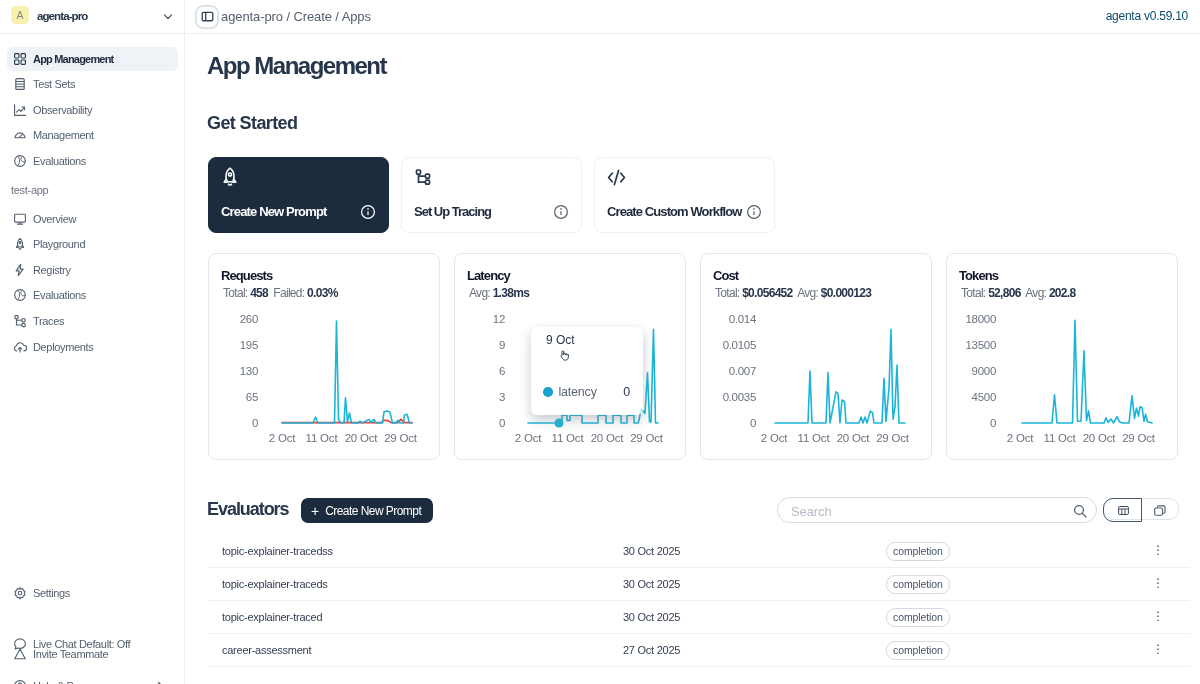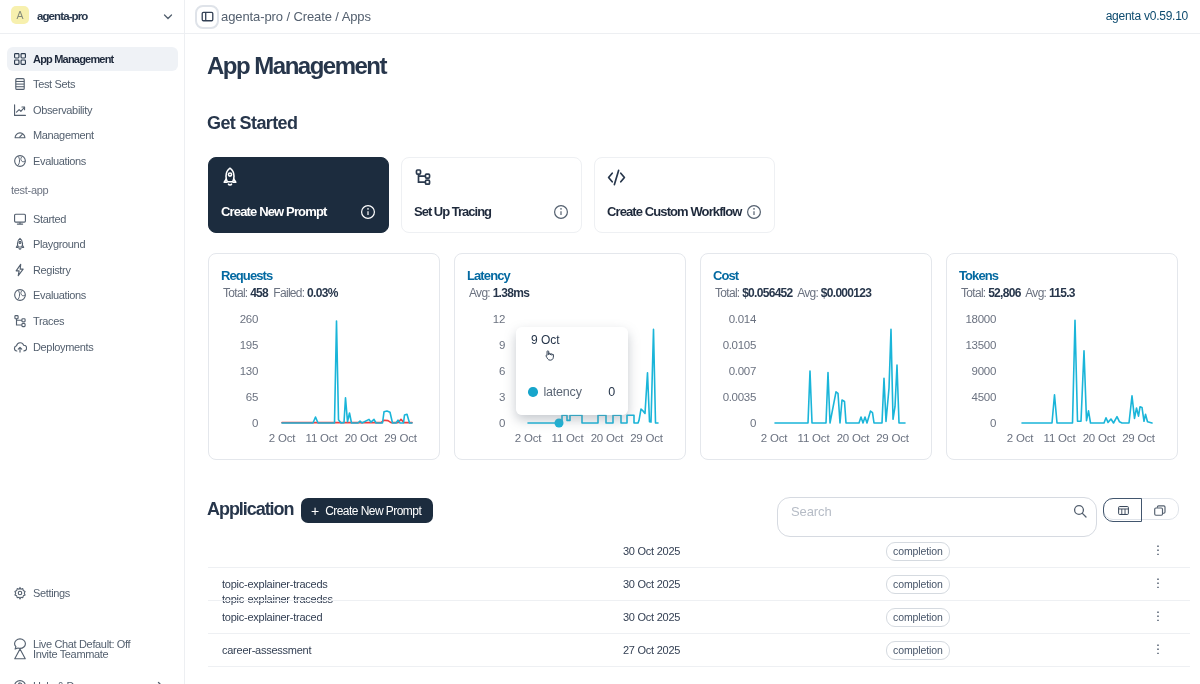--- a/index.html
+++ b/index.html
@@ -41,51 +41,51 @@
 .gcard { position:absolute; top:123px; width:181px; height:76px; border-radius:8px;
   border:1px solid #eef0f3; background:#fff; }
 .gcard.dark { background:#1c2c3e; border-color:#1c2c3e; color:#fff; }
 .gcard .gtitle { position:absolute; left:12px; bottom:13px; font-size:13px; font-weight:600; }
 .gcard .ginfo { position:absolute; right:12px; bottom:12px; width:16px; height:16px; }
 .gcard .gico { position:absolute; left:12px; top:9px; width:20px; height:20px; }
 
 
 .scard { position:absolute; top:219px; width:232px; height:207px; border:1px solid #e4e7ec;
   border-radius:8px; background:#fff; }
-.scard .st { position:absolute; left:12px; top:14px; font-size:13px; font-weight:600; letter-spacing:-0.9px; color:#0369a1; }
+.scard .st { position:absolute; left:12px; top:14px; font-size:13px; font-weight:600; letter-spacing:-0.9px; color:#0f172a; }
 .scard .ss { position:absolute; left:14px; top:31.5px; font-size:12px; letter-spacing:-0.7px; color:#6b7280; }
 .scard .ss b { color:#27364b; }
 .scard svg.chart { position:absolute; left:0; top:52px; }
 
 
 #app-title { left:22px; top:465px; }
 #btn-new { position:absolute; left:116px; top:464px; height:25px; padding:0 12px 0 10px;
   background:#1c2c3e; color:#fff; font-size:12px; border-radius:7px; display:flex;
   align-items:center; gap:6px; }
-#search { position:absolute; left:592px; top:463px; width:320px; height:40px;
+#search { position:absolute; left:592px; top:463px; width:320px; height:26px;
   border:1px solid #d6dae1; border-radius:13px; }
 #search .ph { position:absolute; left:13px; top:5.5px; font-size:13px; letter-spacing:-0.1px; color:#b6bcc6; }
 #search svg { position:absolute; right:8px; top:5px; }
 #seg { position:absolute; left:918px; top:464px; width:76px; height:22px;
   border:1px solid #e0e4ea; border-radius:10px; background:#fff; }
 #seg .cell1 { position:absolute; left:-1px; top:-1px; width:39px; height:24px;
   border:1.5px solid #42566e; border-radius:10px 0 0 10px; }
 
 
 #tbl { position:absolute; left:23px; top:501px; width:982px; }
 .trow { position:relative; height:33px; border-bottom:1px solid #eef0f3; }
 .thead { height:30px; border-top:1px solid #eef0f3; border-bottom:1px solid #e4e7ec; }
 .thead .c { position:absolute; top:8px; font-size:11px; font-weight:600; letter-spacing:-0.5px; color:#27364b; }
 .trow .cell { position:absolute; top:10px; font-size:11px; letter-spacing:-0.25px; color:#344054; }
 .vline { position:absolute; top:4px; bottom:4px; width:1px; background:#eef0f3; }
 .chip { position:absolute; left:678px; top:7px; height:19px; line-height:17px; padding:0 6px;
   border:1px solid #d5dae0; border-radius:9px; font-size:10.5px; letter-spacing:-0.1px; color:#475569; background:#fff; }
 .dots { position:absolute; left:944px; top:8px; color:#334155; font-size:12px; }
 
-#ttip { position:absolute; left:61px; top:73px; width:112px; height:88px;
+#ttip { position:absolute; left:76px; top:73px; width:112px; height:88px;
   background:rgba(255,255,255,0.72); border-radius:6px;
   box-shadow:0 5px 12px rgba(118,128,140,0.42); }
 #tt-date { position:absolute; left:15px; top:5.5px; font-size:12px; color:#27364b; }
 #tt-cursor { position:absolute; left:27px; top:19.5px; }
 #tt-row { position:absolute; left:12px; top:57.5px; width:87px; font-size:12.5px; letter-spacing:-0.2px; color:#5b6675; }
 #tt-dot { display:inline-block; width:9.5px; height:9.5px; border-radius:50%; background:#17a5cb; margin-right:6px; vertical-align:-1px; }
 #tt-val { float:right; color:#27364b; }
 </style>
 </head>
 <body>
@@ -140,21 +140,21 @@
           </svg>
           <span>Evaluations</span>
         </div>
     <div class="sec-label" style="top:183.5px;">test-app</div>
     <div class="menu-item" style="top:206.5px;">
           <svg class="mi-ico ic" viewBox="0 0 16 16">
             <rect x="1.8" y="2.6" width="12.4" height="9" rx="1.2" fill="none" stroke="#54606f" stroke-width="1.3"></rect>
             <line x1="8" y1="11.6" x2="8" y2="13.6" stroke="#54606f" stroke-width="1.3"></line>
             <line x1="5" y1="13.8" x2="11" y2="13.8" stroke="#54606f" stroke-width="1.3" stroke-linecap="round"></line>
           </svg>
-          <span>Started</span>
+          <span>Overview</span>
         </div>
     <div class="menu-item" style="top:232px;">
           <svg class="mi-ico ic" viewBox="0 0 16 16">
             <path d="M8 1.6c2 1.4 2.9 3.6 2.9 5.8 0 1.6-.4 3-.9 4H6c-.5-1-.9-2.4-.9-4C5.1 5.2 6 3 8 1.6z" fill="none" stroke="#54606f" stroke-width="1.3" stroke-linejoin="round"></path>
             <circle cx="8" cy="6.2" r="1.15" fill="none" stroke="#54606f" stroke-width="1.3"></circle>
             <path d="M5.4 9.2L3.8 11.8h2.4 M10.6 9.2l1.6 2.6h-2.4" fill="none" stroke="#54606f" stroke-width="1.3" stroke-linejoin="round"></path>
             <path d="M6.9 13.2c.3.8 1.9.8 2.2 0" fill="none" stroke="#54606f" stroke-width="1.3" stroke-linecap="round"></path>
           </svg>
           <span>Playground</span>
         </div>
@@ -339,24 +339,24 @@
           <text x="49" y="69" text-anchor="end" font-size="11.5" letter-spacing="-0.3" fill="#6b7280">9000</text>
           <text x="49" y="95" text-anchor="end" font-size="11.5" letter-spacing="-0.3" fill="#6b7280">4500</text>
           <text x="49" y="121" text-anchor="end" font-size="11.5" letter-spacing="-0.3" fill="#6b7280">0</text>
           <text x="73" y="135.5" text-anchor="middle" font-size="11.5" letter-spacing="-0.2" fill="#6b7280">2 Oct</text>
           <text x="112.5" y="135.5" text-anchor="middle" font-size="11.5" letter-spacing="-0.2" fill="#6b7280">11 Oct</text>
           <text x="152" y="135.5" text-anchor="middle" font-size="11.5" letter-spacing="-0.2" fill="#6b7280">20 Oct</text>
           <text x="191.5" y="135.5" text-anchor="middle" font-size="11.5" letter-spacing="-0.2" fill="#6b7280">29 Oct</text>
           <path d="M75.0 117.0 L105.0 117.0 L107.5 88.7 L110.0 117.0 L125.5 117.0 L128.0 14.2 L130.5 115.3 L134.0 115.3 L137.0 44.8 L139.5 114.7 L141.5 104.9 L143.5 117.0 L157.0 117.0 L159.0 111.8 L161.0 116.4 L164.0 113.0 L166.5 117.0 L170.0 110.6 L172.5 115.8 L175.0 117.0 L182.0 117.0 L185.0 89.8 L187.5 112.4 L189.5 102.0 L191.5 110.1 L193.0 100.8 L195.0 101.4 L197.0 115.3 L198.5 108.3 L200.5 115.8 L205.0 117.0" fill="none" stroke="#1ab5d9" stroke-width="1.6" stroke-linejoin="round" stroke-linecap="round"></path>
         </svg>
       <div class="st">Tokens</div>
-      <div class="ss">Total: <b>52,806</b>&nbsp; Avg: <b>115.3</b></div>
-    </div>
-
-    <h2 class="sect" id="app-title" style="letter-spacing:-1.05px;">Application</h2>
+      <div class="ss">Total: <b>52,806</b>&nbsp; Avg: <b>202.8</b></div>
+    </div>
+
+    <h2 class="sect" id="app-title" style="letter-spacing:-1.05px;">Evaluators</h2>
     <div id="btn-new">
         <span style="font-size:14px;font-weight:400;">+</span>
         <span style="letter-spacing:-0.55px;">Create New Prompt</span>
       </div>
     <div id="search">
       <div class="ph">Search</div>
       <svg class="ic" width="16" height="16" viewBox="0 0 16 16">
           <circle cx="7" cy="7" r="4.4" fill="none" stroke="#54606f" stroke-width="1.3"></circle>
           <line x1="10.4" y1="10.4" x2="14" y2="14" stroke="#54606f" stroke-width="1.3" stroke-linecap="round"></line>
         </svg>
@@ -370,21 +370,21 @@
           <line x1="7.7" y1="3.3" x2="7.7" y2="9.4" stroke="#334155" stroke-width="1"></line>
         </svg>
       <svg class="ic" style="position:absolute;left:50px;top:5.5px" width="12" height="11" viewBox="0 0 12 11">
           <rect x="0.7" y="3" width="7.8" height="7.2" rx="1.2" fill="none" stroke="#54606f" stroke-width="1.15"></rect>
           <path d="M3.4 2.8V2A1.2 1.2 0 014.6 0.8h5.2A1.2 1.2 0 0111 2v5a1.2 1.2 0 01-1.2 1.2h-0.9" fill="none" stroke="#54606f" stroke-width="1.15"></path>
         </svg>
     </div>
 
     <div id="tbl">
       <div class="trow">
-          <div class="cell" style="left:14px;margin-top:48px;">topic-explainer-tracedss</div>
+          <div class="cell" style="left:14px;">topic-explainer-tracedss</div>
           <div class="cell" style="left:415px;">30 Oct 2025</div>
           <div class="chip">completion</div>
           <div class="dots">⋮</div>
         </div>
       <div class="trow">
           <div class="cell" style="left:14px;">topic-explainer-traceds</div>
           <div class="cell" style="left:415px;">30 Oct 2025</div>
           <div class="chip">completion</div>
           <div class="dots">⋮</div>
         </div>

